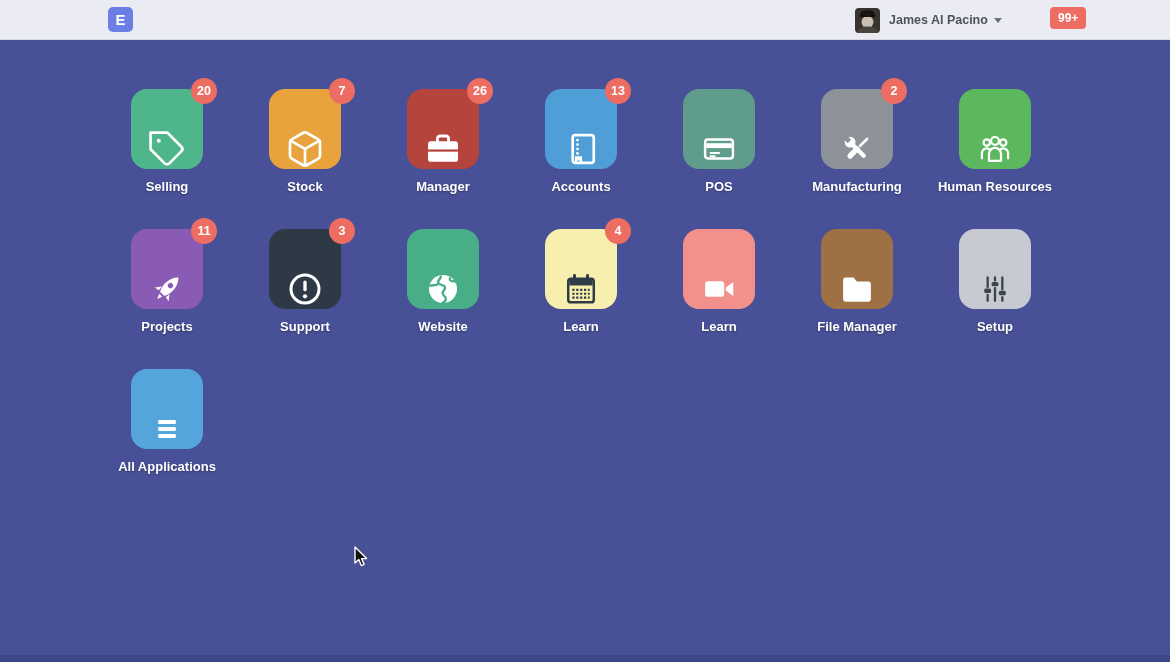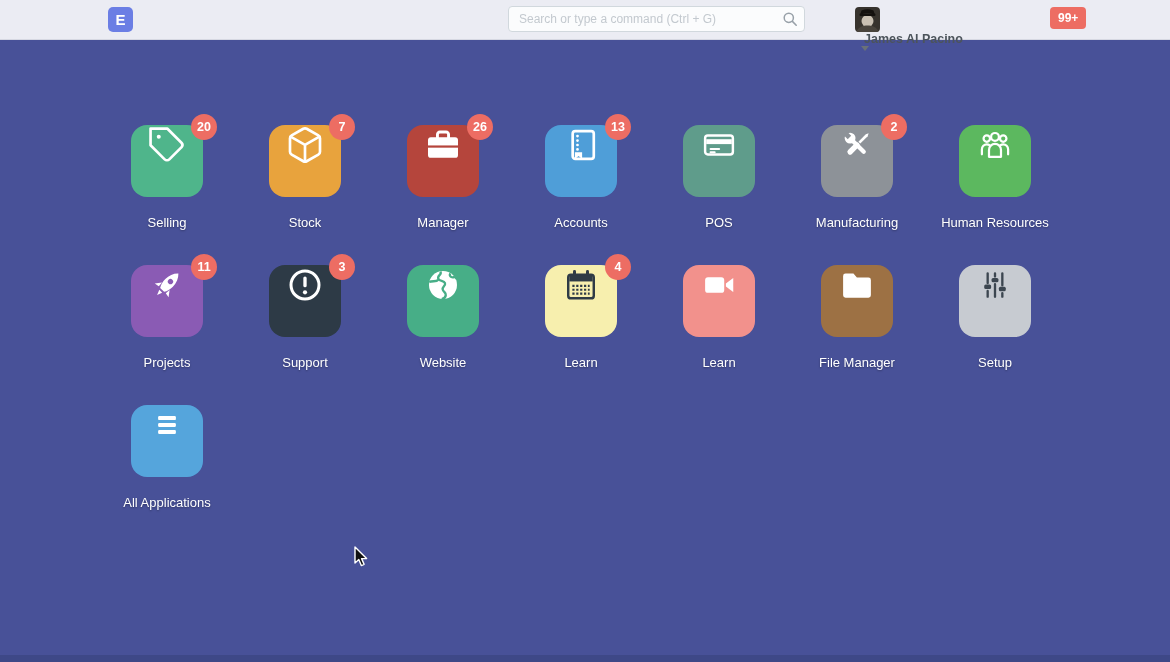--- a/index.html
+++ b/index.html
@@ -31,21 +31,21 @@
     background:#fbfcfd; border:1px solid #d1d8dd; border-radius:4px;
     font-size:12px; color:#555; padding:0 28px 0 10px;
     font-family:"Liberation Sans",sans-serif; outline:none;
   }
   .search-input::placeholder { color:#c3c9cf; }
   .search-icon {
     position:absolute; right:7px; top:5px; width:16px; height:16px;
   }
   .user-area {
     position:absolute; left:855px; top:7px; height:26px;
-    display:flex; cursor:pointer;flex-direction:column;
+    display:flex; align-items:center; cursor:pointer;
   }
   .avatar { width:25px; height:25px; border-radius:4px; overflow:hidden; flex:none; }
   .user-name {
     margin-left:9px; font-size:12.5px; font-weight:bold; color:#4c545b;
     white-space:nowrap;
   }
   .caret {
     margin-left:6px; width:0; height:0;
     border-left:4px solid transparent; border-right:4px solid transparent;
     border-top:5px solid #6a7178;
@@ -56,27 +56,27 @@
     color:#fff; font-size:12px; font-weight:bold;
     display:flex; align-items:center; padding:0 8px; cursor:pointer;margin-left:28px;
   }
   
   .grid {
     position:absolute; left:98px; top:89px; width:966px;
     display:grid; grid-template-columns:repeat(7,138px); grid-auto-rows:140px;
   }
   .cell { display:flex; flex-direction:column; align-items:center; }
   .tile {
-    position:relative; width:72px; height:72px; border-radius:16px;
-    display:flex; align-items:flex-start; justify-content:center;
-    cursor:pointer; flex:none;margin-top:36px;
+    position:relative; width:72px; height:80px; border-radius:16px;
+    display:flex; align-items:flex-end; justify-content:center;
+    cursor:pointer; flex:none;
   }
   .tile svg { width:40px; height:40px; display:block; }
   .app-label {
-    margin-top:18px; font-size:13px; font-weight:normal; color:#fff;
+    margin-top:10px; font-size:13px; font-weight:bold; color:#fff;
     white-space:nowrap; text-shadow:0 1px 2px rgba(0,0,0,.35);
   }
   .count-badge {
     position:absolute; top:-11px; right:-14px;
     min-width:26px; height:26px; border-radius:13px;
     background:var(--badge,#ed6d63); color:#fff;
     font-size:12.5px; font-weight:bold;
     display:flex; align-items:center; justify-content:center; padding:0 6px;
   }
   
@@ -85,29 +85,20 @@
     background:var(--footer,#3e4887);
   }
   .cursor { position:absolute; left:353px; top:546px; width:15px; height:22px; z-index:9; }
 </style>
 </head>
 <body style="--bg: #485198; --footer: #3e4887; --header-bg: #ebecf3; --logo-bg: #6b7ee4; --badge: #ed6d63;">
 
 <header class="navbar">
   <div class="logo">E</div>
 
-  <div class="search-wrap">
-    <input class="search-input" type="text" value="" placeholder="Search or type a command (Ctrl + G)" style="">
-    <span class="search-icon">
-      <svg viewBox="0 0 16 16">
-          <circle cx="6.8" cy="6.8" r="4.6" fill="none" stroke="#98a1a9" stroke-width="1.5"></circle>
-          <path d="M10.4 10.4 L14.2 14.2" stroke="#98a1a9" stroke-width="1.6" stroke-linecap="round"></path>
-        </svg>
-    </span>
-  </div>
 
   <div class="user-area">
     <span class="avatar">
       <svg viewBox="0 0 25 25">
           <rect width="25" height="25" fill="#37332d"></rect>
           <circle cx="12.5" cy="14" r="6" fill="#c9c0b2"></circle>
           <path d="M5 8 q7.5 -4 15 0 l-1.5 -4.5 q-6 -2.5 -12 0 z" fill="#14110e"></path>
           <rect x="4.5" y="6.5" width="16" height="2.6" rx="1.3" fill="#14110e"></rect>
           <path d="M1 25 c2.5 -5.5 7.5 -6.5 11.5 -6.5 s9 1 11.5 6.5 z" fill="#49443c"></path>
         </svg>

